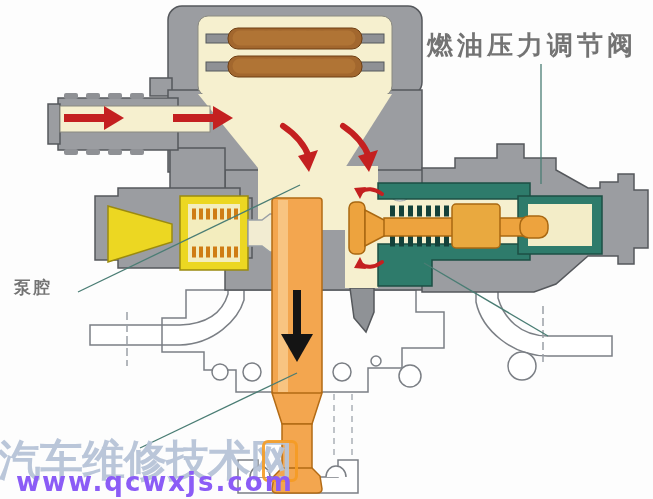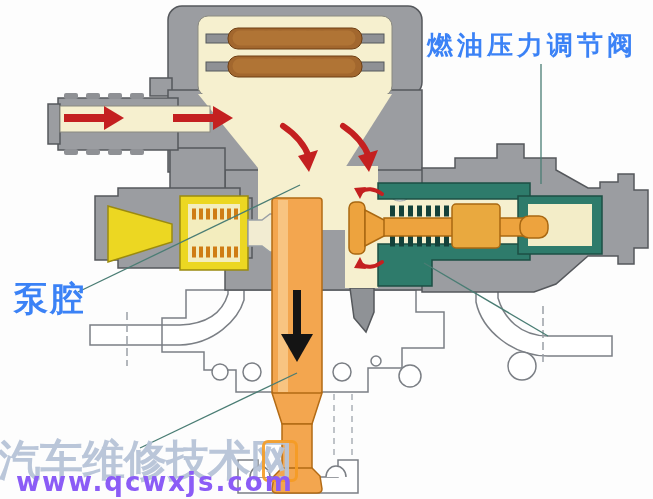--- a/index.html
+++ b/index.html
@@ -1,22 +1,22 @@
 <!DOCTYPE html>
 <html><head>
 <meta charset="utf-8">
 <style>
   html,body{margin:0;padding:0;background:#ffffff;}
   #stage{position:relative;width:653px;height:499px;background:#fdfdfd;overflow:hidden;
          font-family:"DejaVu Sans",sans-serif;}
   #diagram-svg{position:absolute;left:0;top:0;z-index:1;}
-  .label{position:absolute;z-index:3;color:#3b82f6;font-weight:bold;white-space:nowrap;
+  .label{position:absolute;z-index:3;color:#737373;font-weight:bold;white-space:nowrap;
          font-family:"DejaVu Sans",sans-serif;text-align:right;}
   .label-lg{font-size:26px;letter-spacing:4px;}
-  .label-md{font-size:34px;letter-spacing:2px;}
+  .label-md{font-size:17px;letter-spacing:2px;}
   .wm-name{position:absolute;left:-2px;top:432px;z-index:2;font-size:43px;font-weight:bold;
            letter-spacing:-1px;color:#b7c4d8;opacity:.95;}
   .wm-url{position:absolute;left:16px;top:467px;z-index:2;font-size:26px;font-weight:bold;
           letter-spacing:2px;color:#8b5cf6;}
   .wm-frame{position:absolute;left:262px;top:440px;width:36px;height:42px;z-index:2;
             border:3px solid #f59b22;border-radius:6px;box-sizing:border-box;opacity:.9;}
 </style>
 </head>
 <body>
 

